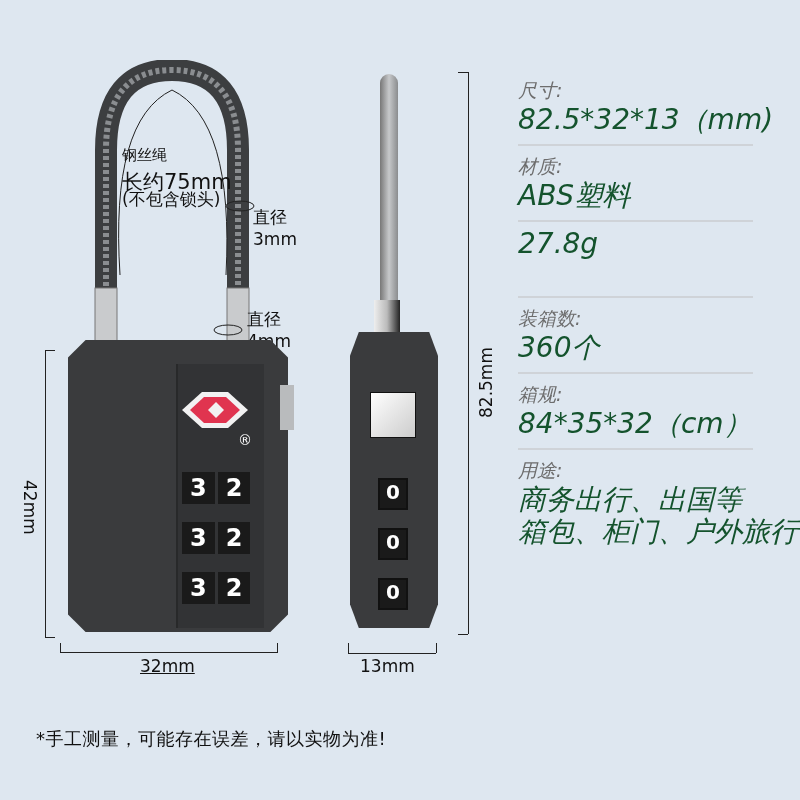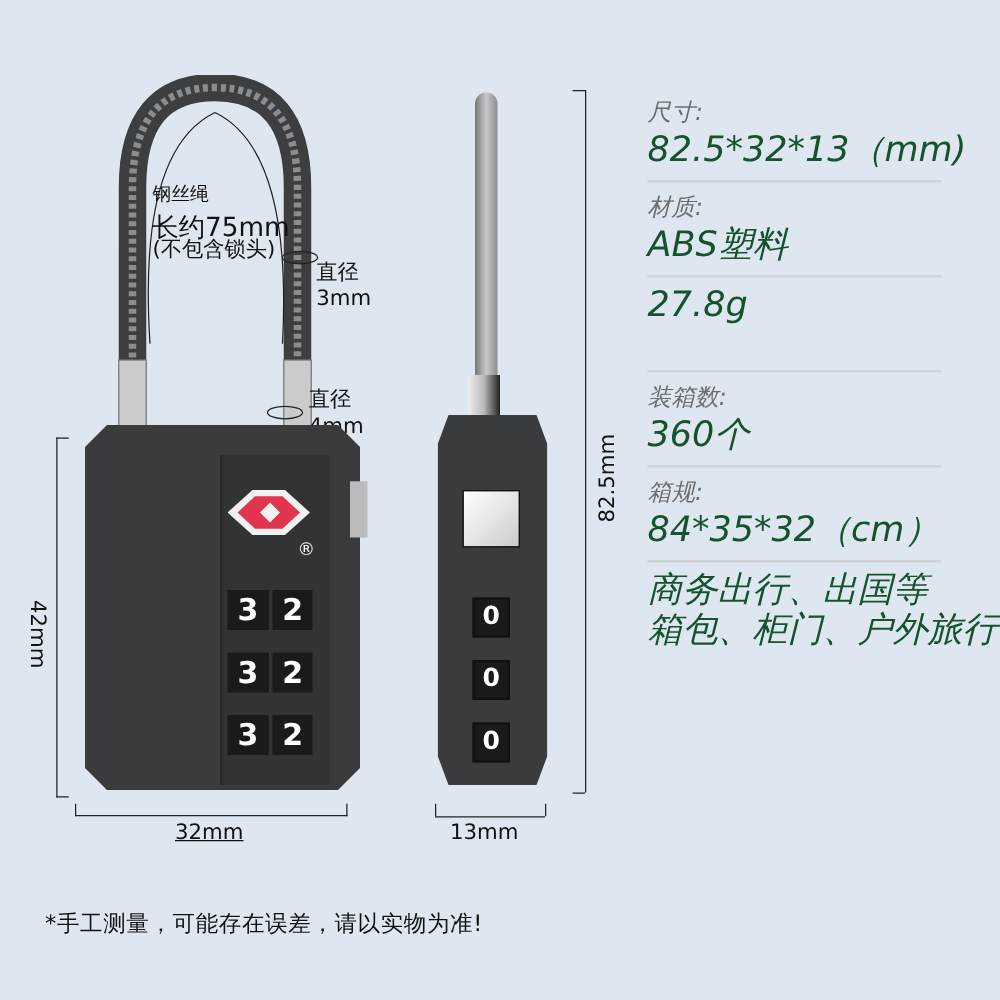--- a/index.html
+++ b/index.html
@@ -104,18 +104,19 @@
   </div>
   <div class="spec">
     <div class="spec-label">装箱数:</div>
     <div class="spec-value">360个</div>
   </div>
   <div class="spec">
     <div class="spec-label">箱规:</div>
     <div class="spec-value">84*35*32（cm）</div>
   </div>
   <div class="spec">
+    <div class="spec-label">用途:</div>
     <div class="spec-value">商务出行、出国等</div>
     <div class="spec-value">箱包、柜门、户外旅行</div>
   </div>
 </div>
 
 <div class="note">*手工测量，可能存在误差，请以实物为准!</div>
 
 </body></html>

